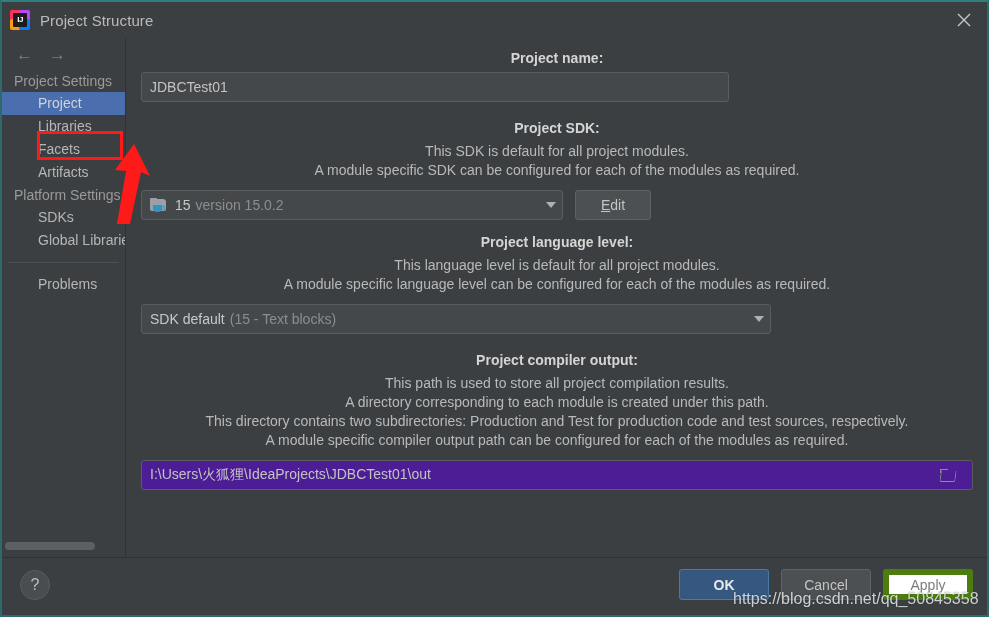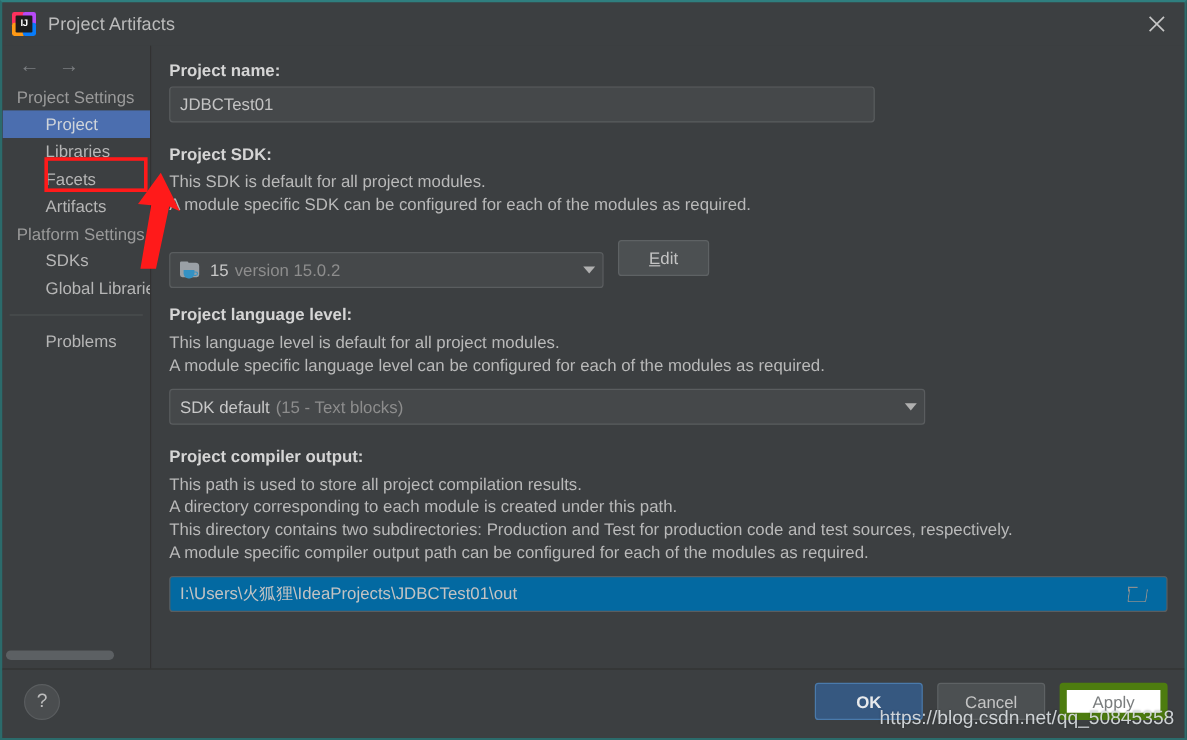--- a/index.html
+++ b/index.html
@@ -98,20 +98,21 @@
     cursor: pointer;
   }
 
   
   .content {
     position: absolute; left: 125px; top: 36px;
     width: 860px; height: 521px;
     background: #3c3f41;
     padding: 12px 14px 0 14px;
     overflow: hidden;
+    text-align: center;
   }
   .lbl-bold {
     color: #d5d5d5; font-size: 14px; font-weight: 700;
     margin-bottom: 6px;
   }
   .lbl-desc {
     color: #b9b9b9; font-size: 14px; line-height: 19px;
     white-space: nowrap;
   }
   .field {
@@ -174,21 +175,21 @@
     border: 1px solid #5e6264;
     border-radius: 3px;
     color: #c4c4c4; font-size: 14px;
     display: flex; align-items: center; justify-content: center;
     cursor: pointer; padding: 0 14px;
   }
   .mn { text-decoration: underline; }
 
   .path-field {
     height: 30px; width: 832px;
-    background: #0369a1;
+    background: #4c1d95;
     border: 1px solid #5a5d5f;
     border-radius: 3px;
     display: flex; align-items: center;
     padding: 0 14px 0 8px;
     color: #c3c3c3; font-size: 14px;
     cursor: text;
   }
   .browse-icon { margin-left: auto; width: 18px; height: 14px; position: relative; flex:none; cursor:pointer; }
   .browse-icon .b1 {
     position:absolute; left:0; bottom:0; width:16px; height:11px;
@@ -253,21 +254,21 @@
 <div id="app">
 
   <div class="titlebar">
     <div class="app-logo">
       <div class="sq s1"></div>
         <div class="sq s2"></div>
       <div class="sq s3"></div>
         <div class="sq s4"></div>
       <div class="ij">IJ</div>
     </div>
-    <div class="title-text">Project Artifacts</div>
+    <div class="title-text">Project Structure</div>
     <div class="close-btn">
       <svg width="14" height="14" viewBox="0 0 14 14">
         <path d="M1 1 L13 13 M13 1 L1 13" stroke="#c6c6c6" stroke-width="1.4" fill="none"></path>
       </svg>
     </div>
   </div>
 
   <div class="sidebar">
     <div class="nav-arrows">
       <span class="nav-arrow">←</span>
@@ -295,21 +296,21 @@
     <div class="lbl-bold">Project name:</div>
     <div class="field">JDBCTest01</div>
 
     <div class="spacer-18"></div>
 
     <div class="lbl-bold">Project SDK:</div>
     <div class="lbl-desc">This SDK is default for all project modules.</div>
     <div class="lbl-desc">A module specific SDK can be configured for each of the modules as required.</div>
     <div class="spacer-10"></div>
     <div class="row">
-      <div class="combo" style="width:362px;margin-top:20px;">
+      <div class="combo" style="width:422px;">
         <span class="sdk-icon">
           <span class="fold-tab"></span>
             <span class="fold-back"></span>
           <span class="cup"></span>
             <span class="cup-handle"></span>
         </span>
         <span class="combo-main">15</span>
         <span class="combo-dim">version 15.0.2</span>
         <span class="arrow"></span>
       </div>

